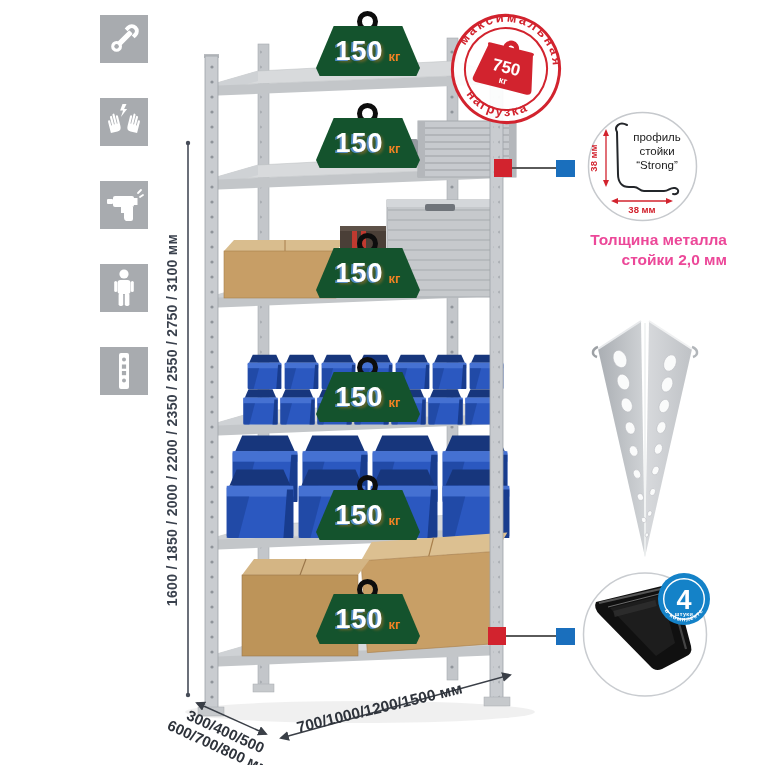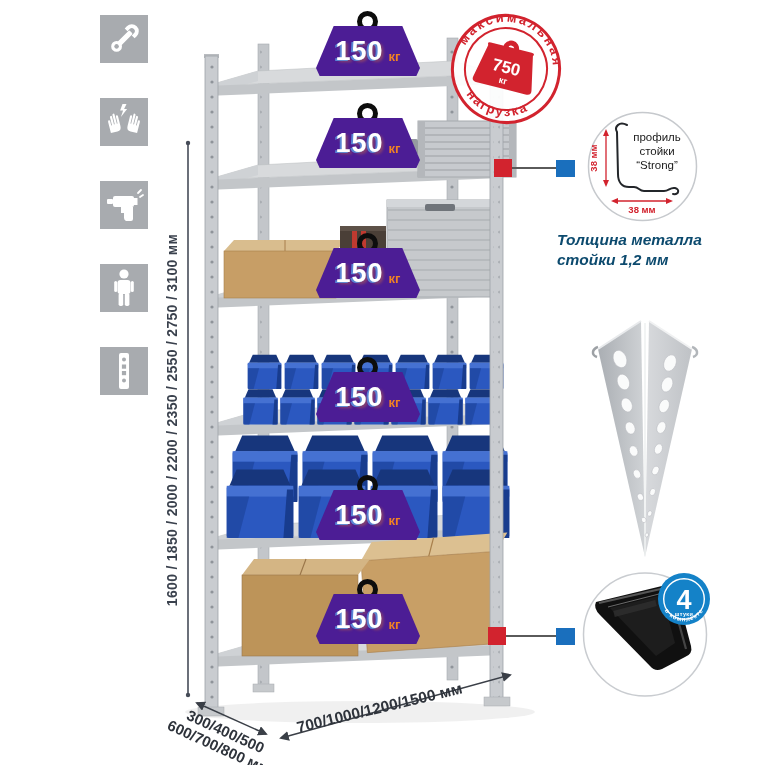--- a/index.html
+++ b/index.html
@@ -19,38 +19,38 @@
   
   .ddim{position:absolute;left:147px;top:722px;width:150px;text-align:center;
         transform:rotate(24.5deg);font-size:15px;font-weight:bold;color:#2e333b;
         line-height:1.15;z-index:3;}
   .wdim{position:absolute;left:262px;top:699px;width:235px;text-align:center;
         transform:rotate(-13.5deg);font-size:15.5px;font-weight:bold;color:#2e333b;z-index:3;}
   
   .badge{position:absolute;left:316px;width:104px;z-index:10;}
   .badge .ring{position:absolute;left:41px;top:-15px;width:11px;height:11px;
                border:5px solid #0d0d0d;border-radius:50%;}
-  .badge .body{position:relative;height:50px;background:#4c1d95;
+  .badge .body{position:relative;height:50px;background:#14532d;
                clip-path:polygon(17% 0,83% 0,100% 84%,96.5% 100%,3.5% 100%,0 84%);
                display:flex;align-items:center;justify-content:center;gap:5px;}
   .badge .v{color:#fff;font-size:27px;font-weight:bold;letter-spacing:1px;
             text-shadow:-2px 1px 0 rgba(90,150,225,.85),2px 2px 3px rgba(240,130,40,.4);}
   .badge .u{color:#f08223;font-size:13px;font-weight:bold;margin-top:10px;}
   
   .stamp{left:441px;top:4px;z-index:20;}
   .stampTxt{font-size:13px;font-weight:bold;fill:#d2232e;letter-spacing:2.4px;}
   .stampTxt2{font-size:13px;font-weight:bold;fill:#d2232e;letter-spacing:2px;}
   .w750{font-size:17px;font-weight:bold;fill:#fff;text-anchor:middle;}
   .wkg{font-size:9px;font-weight:bold;fill:#fff;text-anchor:middle;}
   
   .profcirc{left:577px;top:101px;}
   .cornerprof{left:588px;top:297px;}
   .footcirc{left:580px;top:570px;}
-  .cap{position:absolute;width:170px;text-align:left;font-size:15.5px;font-weight:600;
-       color:#0c4a6e;line-height:1.3;z-index:2;font-style:italic;}
+  .cap{position:absolute;width:170px;text-align:right;font-size:15.5px;font-weight:600;
+       color:#ec4899;line-height:1.3;z-index:2;}
   .cap.profile{left:557px;top:230px;}
   .cap.foot{left:560px;top:698px;}
   .proftxt{font-size:11.5px;fill:#1a1a1a;text-anchor:middle;}
   .reddim{font-size:9.5px;font-weight:bold;fill:#d2232e;text-anchor:middle;}
   .fb4{font-size:27px;font-weight:bold;fill:#fff;text-anchor:middle;}
   .fbsm{font-size:5.5px;font-weight:bold;fill:#fff;text-anchor:middle;letter-spacing:.4px;}
   .fbarc{font-size:6.2px;font-weight:bold;fill:#fff;letter-spacing:.8px;}
 </style>
 </head>
 <body>
@@ -372,21 +372,21 @@
       <polygon points="41,97 41,103 34,100" fill="#d2232e" stroke="none"></polygon>
       <polygon points="89,97 89,103 96,100" fill="#d2232e" stroke="none"></polygon>
     </g>
     <text x="65" y="112" class="reddim">38 мм</text>
     <text x="80" y="40" class="proftxt">профиль</text>
     <text x="80" y="54" class="proftxt">стойки</text>
     <text x="80" y="68" class="proftxt">“Strong”</text>
   </svg>
   <div class="cap profile">
     <span>Толщина металла</span><br>
-    <span>стойки 1,2 мм</span>
+    <span>стойки 2,0 мм</span>
   </div>
 
   <svg class="cornerprof layer2" width="115" height="270" viewBox="0 0 115 270">
     <defs>
       <linearGradient id="gfL" x1="0" y1="0" x2="1" y2="0">
         <stop offset="0" stop-color="#aaaeb3"></stop>
           <stop offset="1" stop-color="#d0d3d6"></stop>
       </linearGradient>
       <linearGradient id="gfR" x1="0" y1="0" x2="1" y2="0">
         <stop offset="0" stop-color="#d8dadd"></stop>

